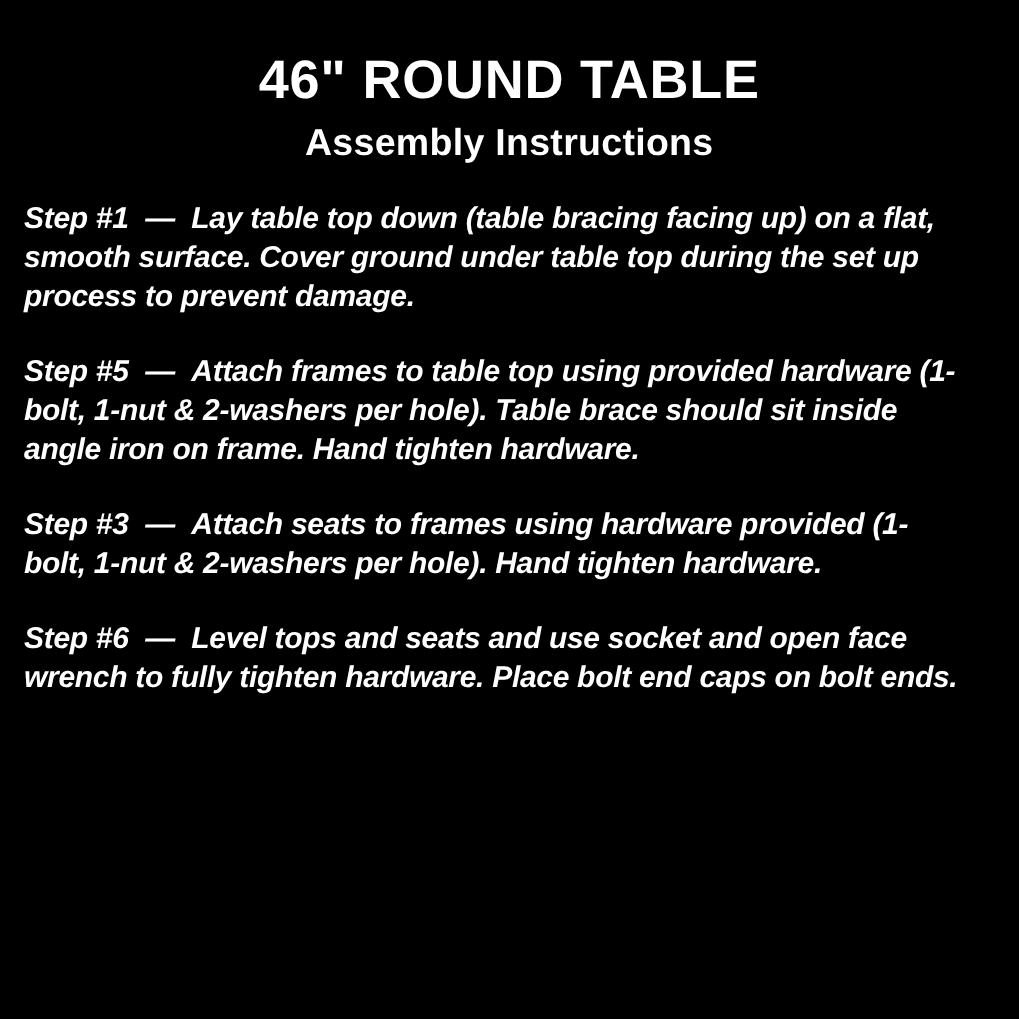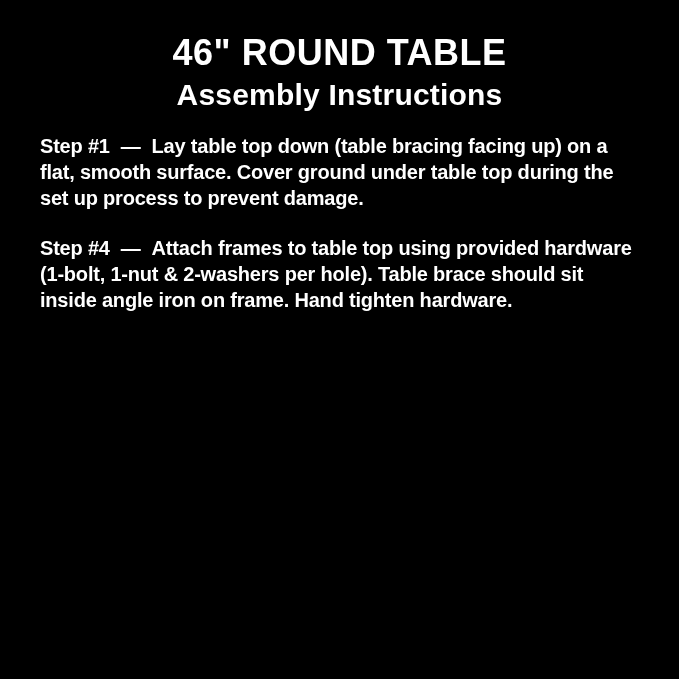--- a/index.html
+++ b/index.html
@@ -23,26 +23,27 @@
     padding-top: 33px;
   }
   .title {
     margin: 0;
     font-size: 36px;
     line-height: 40px;
     letter-spacing: 0.5px;
   }
   .subtitle {
     margin: 8px 0 0 0;
-    font-size: 30px;
+    font-size: 25px;
     line-height: 28px;
     letter-spacing: 0.2px;
   }
   .steps {
-    padding: 24px 40px 0 40px;
+    padding: 24px 40px 0 16px;
+    font-style: italic;
   }
   .step {
     margin: 0 0 24px 0;
     font-size: 20px;
     line-height: 26px;
     letter-spacing: -0.2px;
   }
   .dash {
     margin: 0 11px;
   }
@@ -50,15 +51,17 @@
 </head>
 <body>
 
 <div class="page">
   <div class="header">
     <h1 class="title">46" ROUND TABLE</h1>
     <h2 class="subtitle">Assembly Instructions</h2>
   </div>
   <div class="steps">
     <p class="step"><span>Step #1</span><span class="dash">—</span><span>Lay table top down (table bracing facing up) on a flat, smooth surface. Cover ground under table top during the set up process to prevent damage.</span></p>
-    <p class="step"><span>Step #4</span><span class="dash">—</span><span>Attach frames to table top using provided hardware (1-bolt, 1-nut &amp; 2-washers per hole). Table brace should sit inside angle iron on frame. Hand tighten hardware.</span></p>
+    <p class="step"><span>Step #5</span><span class="dash">—</span><span>Attach frames to table top using provided hardware (1-bolt, 1-nut &amp; 2-washers per hole). Table brace should sit inside angle iron on frame. Hand tighten hardware.</span></p>
+    <p class="step"><span>Step #3</span><span class="dash">—</span><span>Attach seats to frames using hardware provided (1-bolt, 1-nut &amp; 2-washers per hole). Hand tighten hardware.</span></p>
+    <p class="step"><span>Step #6</span><span class="dash">—</span><span>Level tops and seats and use socket and open face wrench to fully tighten hardware. Place bolt end caps on bolt ends.</span></p>
   </div>
 </div>
 
 </body></html>

